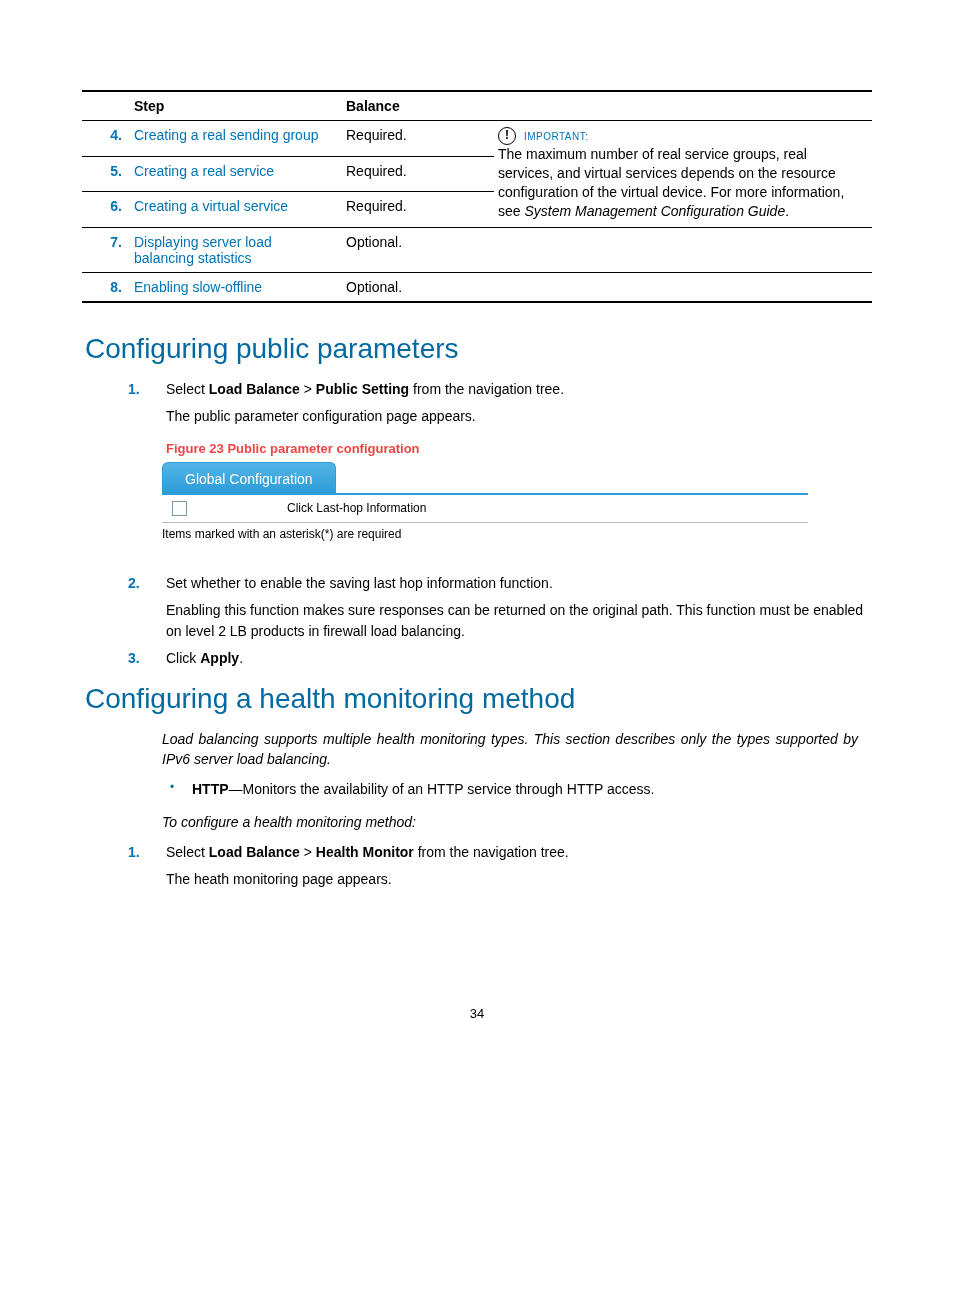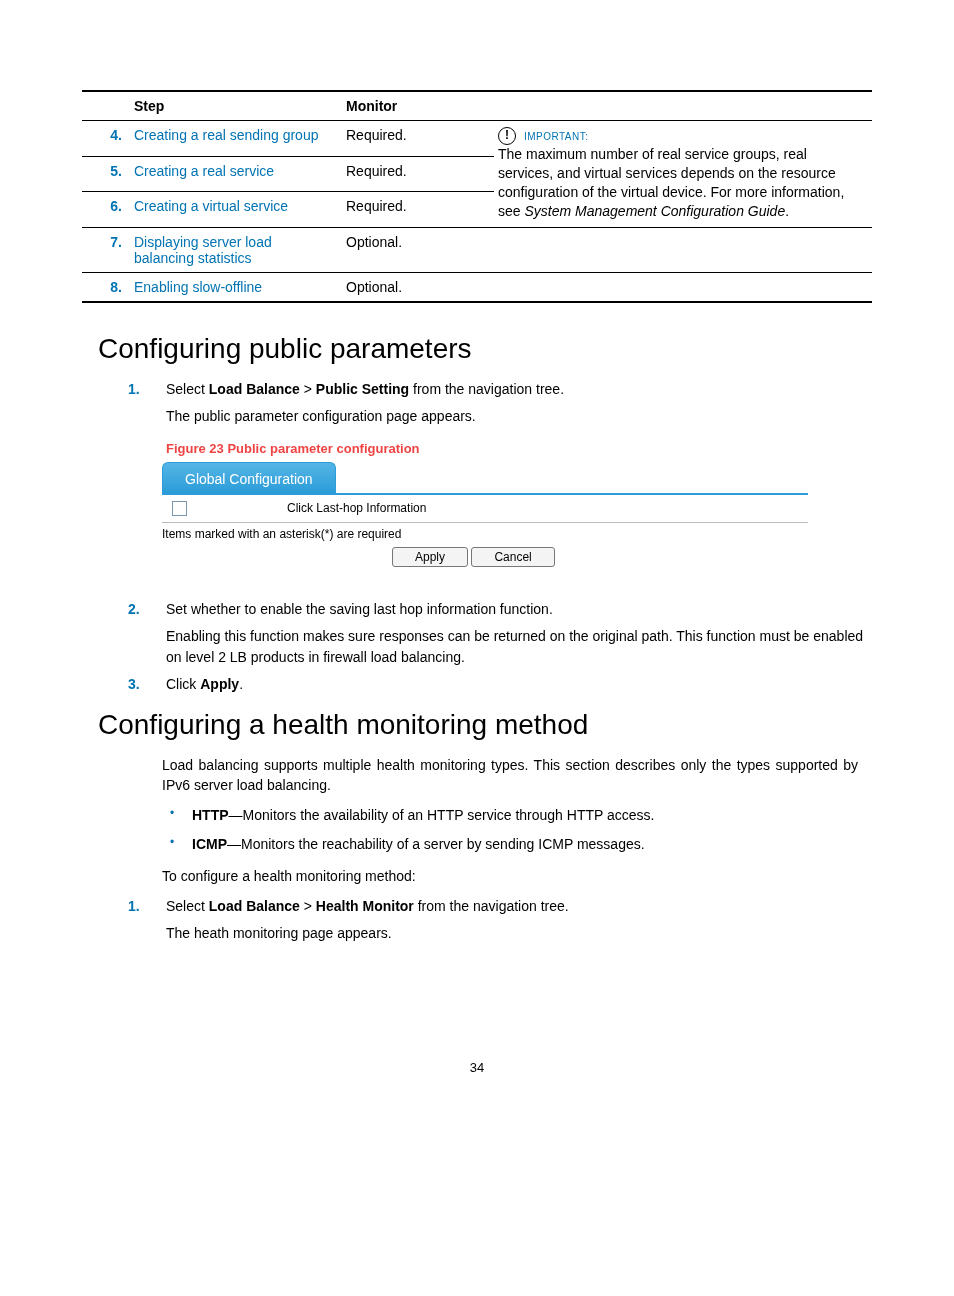--- a/index.html
+++ b/index.html
@@ -55,24 +55,24 @@
     font-weight: bold;
     font-size: 12px;
     vertical-align: middle;
     margin-right: 4px;
   }
   .note-text { font-size: 14px; line-height: 1.35; }
   .note-text .italic { font-style: italic; }
   .note-cell-border { border-bottom: 1px solid #000; }
 
   h2.section-title {
-    color: #000000;
+    color: #0369a1;
     font-weight: 300;
     font-size: 28px;
-    margin: 14px 0 14px 16px;
+    margin: 14px 0 14px 3px;
   }
   ol.numbered {
     list-style: none;
     padding-left: 84px;
     margin: 0 0 14px 0;
   }
   ol.numbered > li {
     counter-increment: item;
     position: relative;
     margin-bottom: 6px;
@@ -143,20 +143,21 @@
     padding: 2px 22px;
     font-size: 12px;
     font-family: inherit;
     cursor: pointer;
   }
 
   .body-para {
     margin: 12px 14px 10px 80px;
     line-height: 1.45;
     text-align: justify;
+    font-style: italic;
   }
   ul.bullets {
     list-style: none;
     margin: 0 0 12px 80px;
     padding: 0;
   }
   ul.bullets li {
     position: relative;
     padding-left: 30px;
     margin-bottom: 8px;
@@ -177,21 +178,21 @@
   }
 </style>
 </head>
 <body>
 
 <table class="steps">
   <thead>
     <tr>
       <th class="col-num"></th>
       <th class="col-step">Step</th>
-      <th class="col-remarks">Monitor</th>
+      <th class="col-remarks">Balance</th>
       <th class="col-note"></th>
     </tr>
   </thead>
   <tbody>
     <tr>
       <td class="numcell">4.</td>
       <td><a href="#" class="link">Creating a real sending group</a></td>
       <td>Required.</td>
       <td rowspan="3" class="note-cell-border">
         <div>
@@ -242,47 +243,40 @@
 
 <div class="screenshot">
   <div class="tab-row">
     <div class="tab-active">Global Configuration</div>
   </div>
   <div class="config-row">
     <span class="checkbox"></span>
     <span>Click Last-hop Information</span>
   </div>
   <div class="note-row">Items marked with an asterisk(*) are required</div>
-  <div style="text-align:left; padding:2px 0 4px 0;">
-    <span class="btn-row-inner">
-      <button class="ui-btn">Apply</button>
-      <button class="ui-btn">Cancel</button>
-    </span>
-  </div>
 </div>
 
 <ol class="numbered" start="2" style="margin-top:28px;">
   <li>
     <span class="num">2.</span>
     <span>Set whether to enable the saving last hop information function.</span>
     <p>Enabling this function makes sure responses can be returned on the original path. This function must be enabled on level 2 LB products in firewall load balancing.</p>
   </li>
   <li>
     <span class="num">3.</span>
     <span>Click </span><span class="bold">Apply</span><span>.</span>
   </li>
 </ol>
 
 <h2 class="section-title">Configuring a health monitoring method</h2>
 
 <p class="body-para">Load balancing supports multiple health monitoring types. This section describes only the types supported by IPv6 server load balancing.</p>
 
 <ul class="bullets">
   <li><span class="bold">HTTP</span><span>—Monitors the availability of an HTTP service through HTTP access.</span></li>
-  <li><span class="bold">ICMP</span><span>—Monitors the reachability of a server by sending ICMP messages.</span></li>
 </ul>
 
 <p class="body-para" style="margin-top:4px;">To configure a health monitoring method:</p>
 
 <ol class="numbered">
   <li>
     <span class="num">1.</span>
     <span>Select </span><span class="bold">Load Balance</span><span> &gt; </span><span class="bold">Health Monitor</span><span> from the navigation tree.</span>
     <p>The heath monitoring page appears.</p>
   </li>

